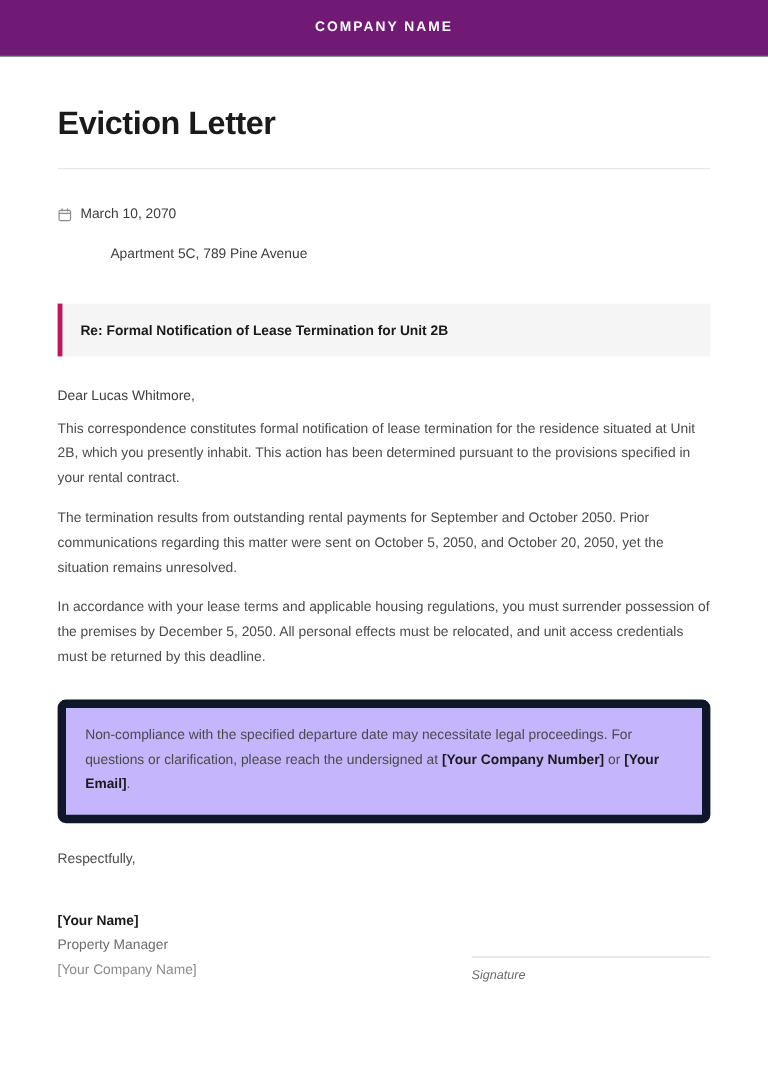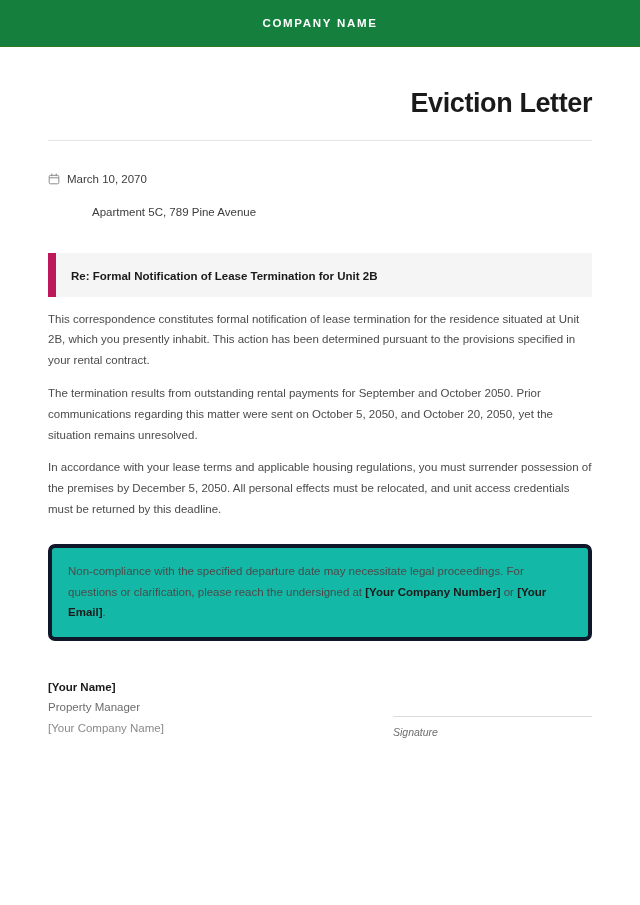--- a/index.html
+++ b/index.html
@@ -19,42 +19,42 @@
     position: relative;
     width: 640px;
     height: 905px;
     background: #ffffff;
     box-sizing: border-box;
   }
 
   
   .header-band {
     height: 47px;
-    background: #15803d;
+    background: #701a75;
     display: flex;
     align-items: center;
     justify-content: center;
     border-bottom: 1px solid #2f7a24;
     box-sizing: border-box;
   }
   .company-name {
     color: #ffffff;
     font-size: 11.5px;
     font-weight: bold;
     letter-spacing: 1.7px;
   }
 
   
   .sheet {
     padding: 0 48px;
     box-sizing: border-box;
   }
 
   .doc-title {
-    text-align: right;
+    text-align: left;
     font-size: 27px;
     font-weight: bold;
     color: #1a1a1a;
     letter-spacing: -0.4px;
     margin: 40px 0 0 0;
     line-height: 1.2;
   }
 
   .title-rule {
     border: 0;
@@ -94,21 +94,21 @@
   }
   .recipient-line {
     display: block;
     margin-left: 44px;
   }
 
   
   .subject-banner {
     margin-top: 31px;
     background: #f5f5f5;
-    border-left: 8px solid #be185d;
+    border-left: 4px solid #be185d;
     padding: 13px 0 13px 15px;
     box-sizing: border-box;
   }
   .subject-text {
     font-size: 11.5px;
     font-weight: bold;
     color: #1a1a1a;
   }
 
   
@@ -120,23 +120,23 @@
   .para {
     font-size: 11.5px;
     color: #4a4a4a;
     line-height: 1.82;
     text-align: left;
   }
 
   
   .callout {
     margin-top: 24px;
-    border: 4px solid #0f172a;
+    border: 7px solid #0f172a;
     border-radius: 7px;
-    background: #14b8a6;
+    background: #c4b5fd;
     padding: 13px 16px 14px 16px;
     box-sizing: border-box;
   }
   .callout-text {
     font-size: 11.5px;
     color: #4a4a4a;
     line-height: 1.8;
   }
   .callout-text b {
     color: #1a1a1a;
@@ -215,31 +215,33 @@
     </div>
 
     <div class="recipient">
       <span class="recipient-line">Apartment 5C, 789 Pine Avenue</span>
     </div>
 
     <div class="subject-banner">
       <span class="subject-text">Re: Formal Notification of Lease Termination for Unit 2B</span>
     </div>
 
+    <p class="salutation">Dear Lucas Whitmore,</p>
 
     <p class="para">This correspondence constitutes formal notification of lease termination for the residence situated at Unit 2B, which you presently inhabit. This action has been determined pursuant to the provisions specified in your rental contract.</p>
 
     <p class="para">The termination results from outstanding rental payments for September and October 2050. Prior communications regarding this matter were sent on October 5, 2050, and October 20, 2050, yet the situation remains unresolved.</p>
 
     <p class="para">In accordance with your lease terms and applicable housing regulations, you must surrender possession of the premises by December 5, 2050. All personal effects must be relocated, and unit access credentials must be returned by this deadline.</p>
 
     <div class="callout">
       <span class="callout-text"><span>Non-compliance with the specified departure date may necessitate legal proceedings. For questions or clarification, please reach the undersigned at </span><b>[Your Company Number]</b><span> or </span><b>[Your Email]</b><span>.</span></span>
     </div>
 
+    <p class="closing">Respectfully,</p>
 
     <div class="signature-area">
       <div class="signer-block">
         <span class="signer-name">[Your Name]</span>
         <span class="signer-role">Property Manager</span>
         <span class="signer-company">[Your Company Name]</span>
       </div>
 
       <div class="signature-slot">
         <div class="signature-rule"></div>

